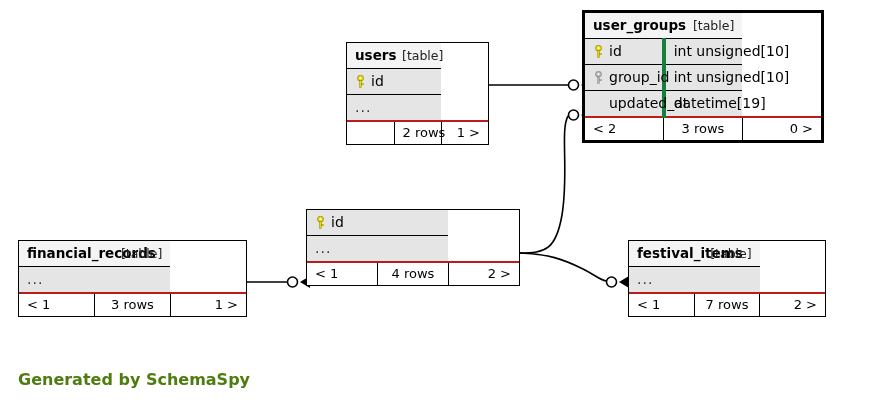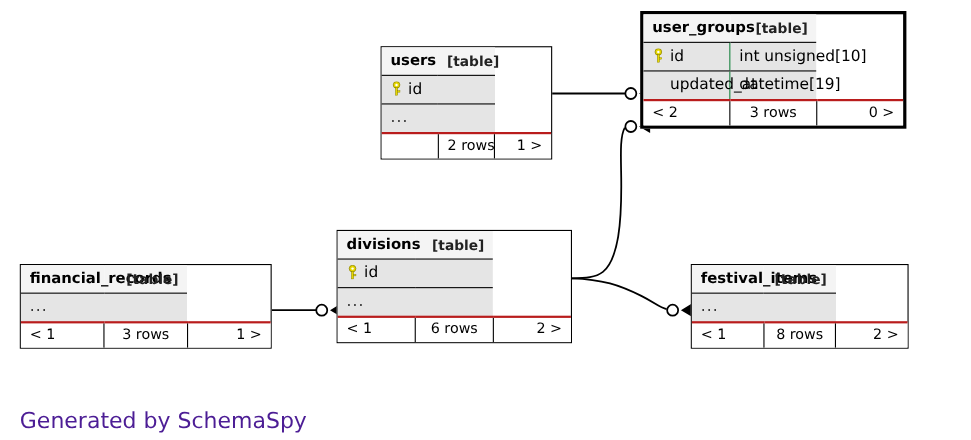--- a/index.html
+++ b/index.html
@@ -54,36 +54,36 @@
     background: #f4f4f4;
     border-bottom: 1px solid #000000;
     padding: 4px 8px 5px 8px;
     font-size: 13.5px;
     font-weight: bold;
     white-space: nowrap;
   }
   .ehead .tname { text-align: left; }
   .ehead .ttype {
     text-align: right;
-    font-weight: bold;
+    font-weight: normal;
     font-size: 12.5px;
     color: #222222;
   }
 
   .erow td {
     border-bottom: 1px solid #000000;
     padding: 4px 8px 5px 8px;
     font-size: 14px;
     white-space: nowrap;
     background: #e5e5e5;
   }
   .erow td.colname { text-align: left; }
   .erow td.coltype {
     text-align: left;
-    border-left: 1px solid #15803d;
+    border-left: 4px solid #15803d;
   }
   .erow.ellipsis td {
     color: #333333;
     letter-spacing: 1px;
   }
 
   .efoot td {
     padding: 3px 8px 4px 8px;
     font-size: 13px;
     white-space: nowrap;
@@ -106,23 +106,24 @@
     display: inline-block;
     width: 11px;
     margin-right: 5px;
   }
 
   
   #caption {
     position: absolute;
     left: 18px;
     top: 370px;
-    font-size: 20px;
-    color: #4c1d95;
+    font-size: 16px;
+    color: #4d7c0f;
     white-space: nowrap;
+    font-weight: bold;
   }
 </style>
 </head>
 <body>
 
 <div id="canvas">
 
   <svg id="edges" viewBox="0 0 883 400" width="883" height="400">
     <defs>
 
@@ -172,39 +173,52 @@
               <circle cx="5.5" cy="3.2" r="1.1" fill="#ffffff"></circle>
               <rect x="4.6" y="5.6" width="1.8" height="7" fill="#e8d900" stroke="#8c8400" stroke-width="0.5"></rect>
               <rect x="6.4" y="8.4" width="2.2" height="1.4" fill="#e8d900" stroke="#8c8400" stroke-width="0.4"></rect>
             </svg>
           </span><span>id</span>
         </td>
         <td class="coltype">int unsigned[10]</td>
       </tr>
 
 
+      <tr class="erow">
+        <td class="colname">
+          <span class="keyicon">
+            <svg viewBox="0 0 11 13" width="11" height="13">
+              <circle cx="5.5" cy="3.2" r="3" fill="#b3b3b3" stroke="#8a8a8a" stroke-width="0.7"></circle>
+              <circle cx="5.5" cy="3.2" r="1.1" fill="#ffffff"></circle>
+              <rect x="4.6" y="5.6" width="1.8" height="7" fill="#b3b3b3" stroke="#8a8a8a" stroke-width="0.5"></rect>
+              <rect x="6.4" y="8.4" width="2.2" height="1.4" fill="#b3b3b3" stroke="#8a8a8a" stroke-width="0.4"></rect>
+            </svg>
+          </span><span>group_id</span>
+        </td>
+        <td class="coltype">int unsigned[10]</td>
+      </tr>
 
 
       <tr class="erow">
         <td class="colname">
           <span class="keyslot"></span><span>updated_at</span>
         </td>
         <td class="coltype">datetime[19]</td>
       </tr>
 
       <tr class="efoot">
         <td class="f-left">&lt; 2</td>
         <td class="f-mid">3 rows</td>
         <td class="f-right">0 &gt;</td>
       </tr>
     </tbody>
       </table>
   </div>
 
-  <div class="entity" style="left:346px; top:42px; width:156px;">
+  <div class="entity" style="left:346px; top:42px; width:143px;">
     <table class="etable">
       <tbody>
           <tr class="ehead">
         <td class="tname">users</td>
         <td class="ttype">[table]</td>
       </tr>
       <tr class="erow">
         <td class="colname" colspan="2">
           <span class="keyicon">
             <svg viewBox="0 0 11 13" width="11" height="13">
@@ -224,42 +238,38 @@
         <td class="f-mid">2 rows</td>
         <td class="f-right" style="width:38px;">1 &gt;</td>
       </tr>
     </tbody>
       </table>
   </div>
 
   <div class="entity" style="left:306px; top:209px; width:214px;">
     <table class="etable">
       <tbody>
-          <tr class="ehead">
-        <td class="tname">divisions</td>
-        <td class="ttype">[table]</td>
-      </tr>
       <tr class="erow">
         <td class="colname" colspan="2">
           <span class="keyicon">
             <svg viewBox="0 0 11 13" width="11" height="13">
               <circle cx="5.5" cy="3.2" r="3" fill="#e8d900" stroke="#8c8400" stroke-width="0.7"></circle>
               <circle cx="5.5" cy="3.2" r="1.1" fill="#ffffff"></circle>
               <rect x="4.6" y="5.6" width="1.8" height="7" fill="#e8d900" stroke="#8c8400" stroke-width="0.5"></rect>
               <rect x="6.4" y="8.4" width="2.2" height="1.4" fill="#e8d900" stroke="#8c8400" stroke-width="0.4"></rect>
             </svg>
           </span><span>id</span>
         </td>
       </tr>
       <tr class="erow ellipsis">
         <td colspan="2">...</td>
       </tr>
       <tr class="efoot">
         <td class="f-left" style="width:62px;">&lt; 1</td>
-        <td class="f-mid">6 rows</td>
+        <td class="f-mid">4 rows</td>
         <td class="f-right" style="width:62px;">2 &gt;</td>
       </tr>
     </tbody>
       </table>
   </div>
 
   <div class="entity" style="left:18px; top:240px; width:229px;">
     <table class="etable">
       <tbody>
           <tr class="ehead">
@@ -283,21 +293,21 @@
       <tbody>
           <tr class="ehead">
         <td class="tname">festival_items</td>
         <td class="ttype">[table]</td>
       </tr>
       <tr class="erow ellipsis">
         <td colspan="2">...</td>
       </tr>
       <tr class="efoot">
         <td class="f-left" style="width:56px;">&lt; 1</td>
-        <td class="f-mid">8 rows</td>
+        <td class="f-mid">7 rows</td>
         <td class="f-right" style="width:56px;">2 &gt;</td>
       </tr>
     </tbody>
       </table>
   </div>
 
   <div id="caption">Generated by SchemaSpy</div>
 
 </div>
 

